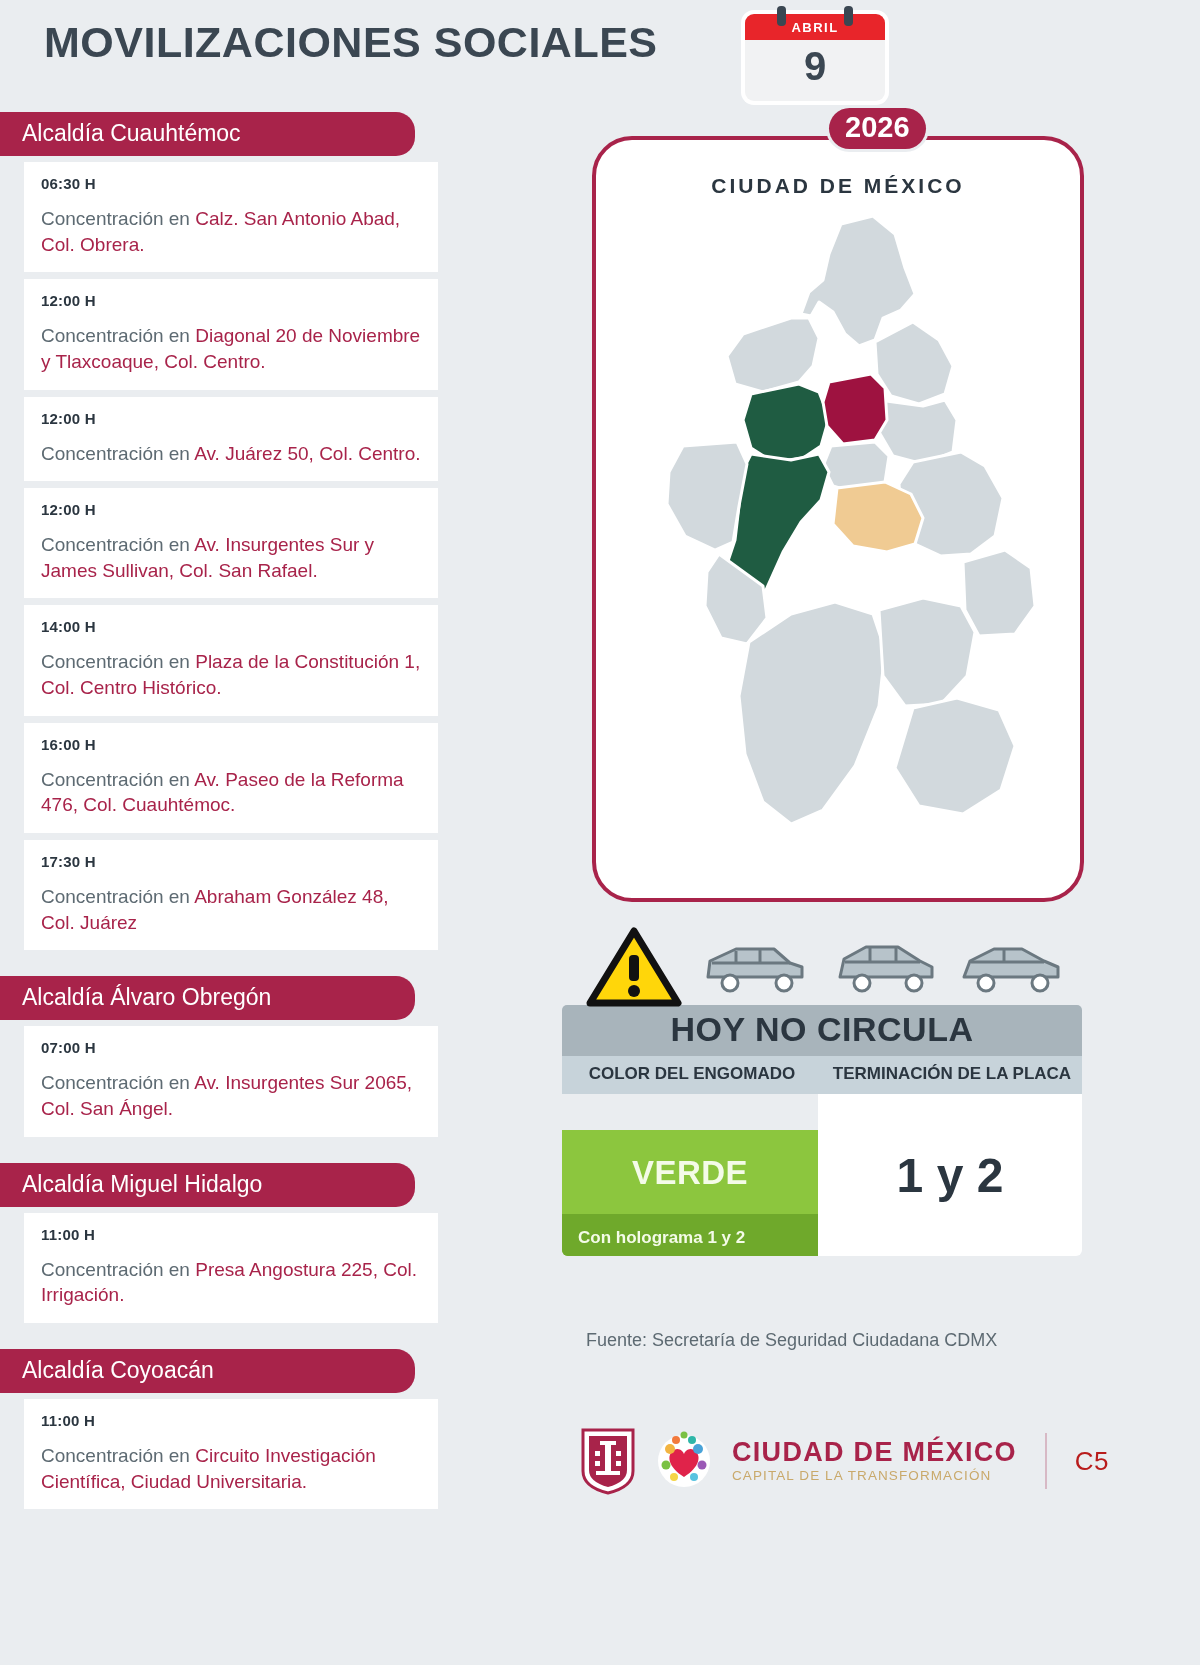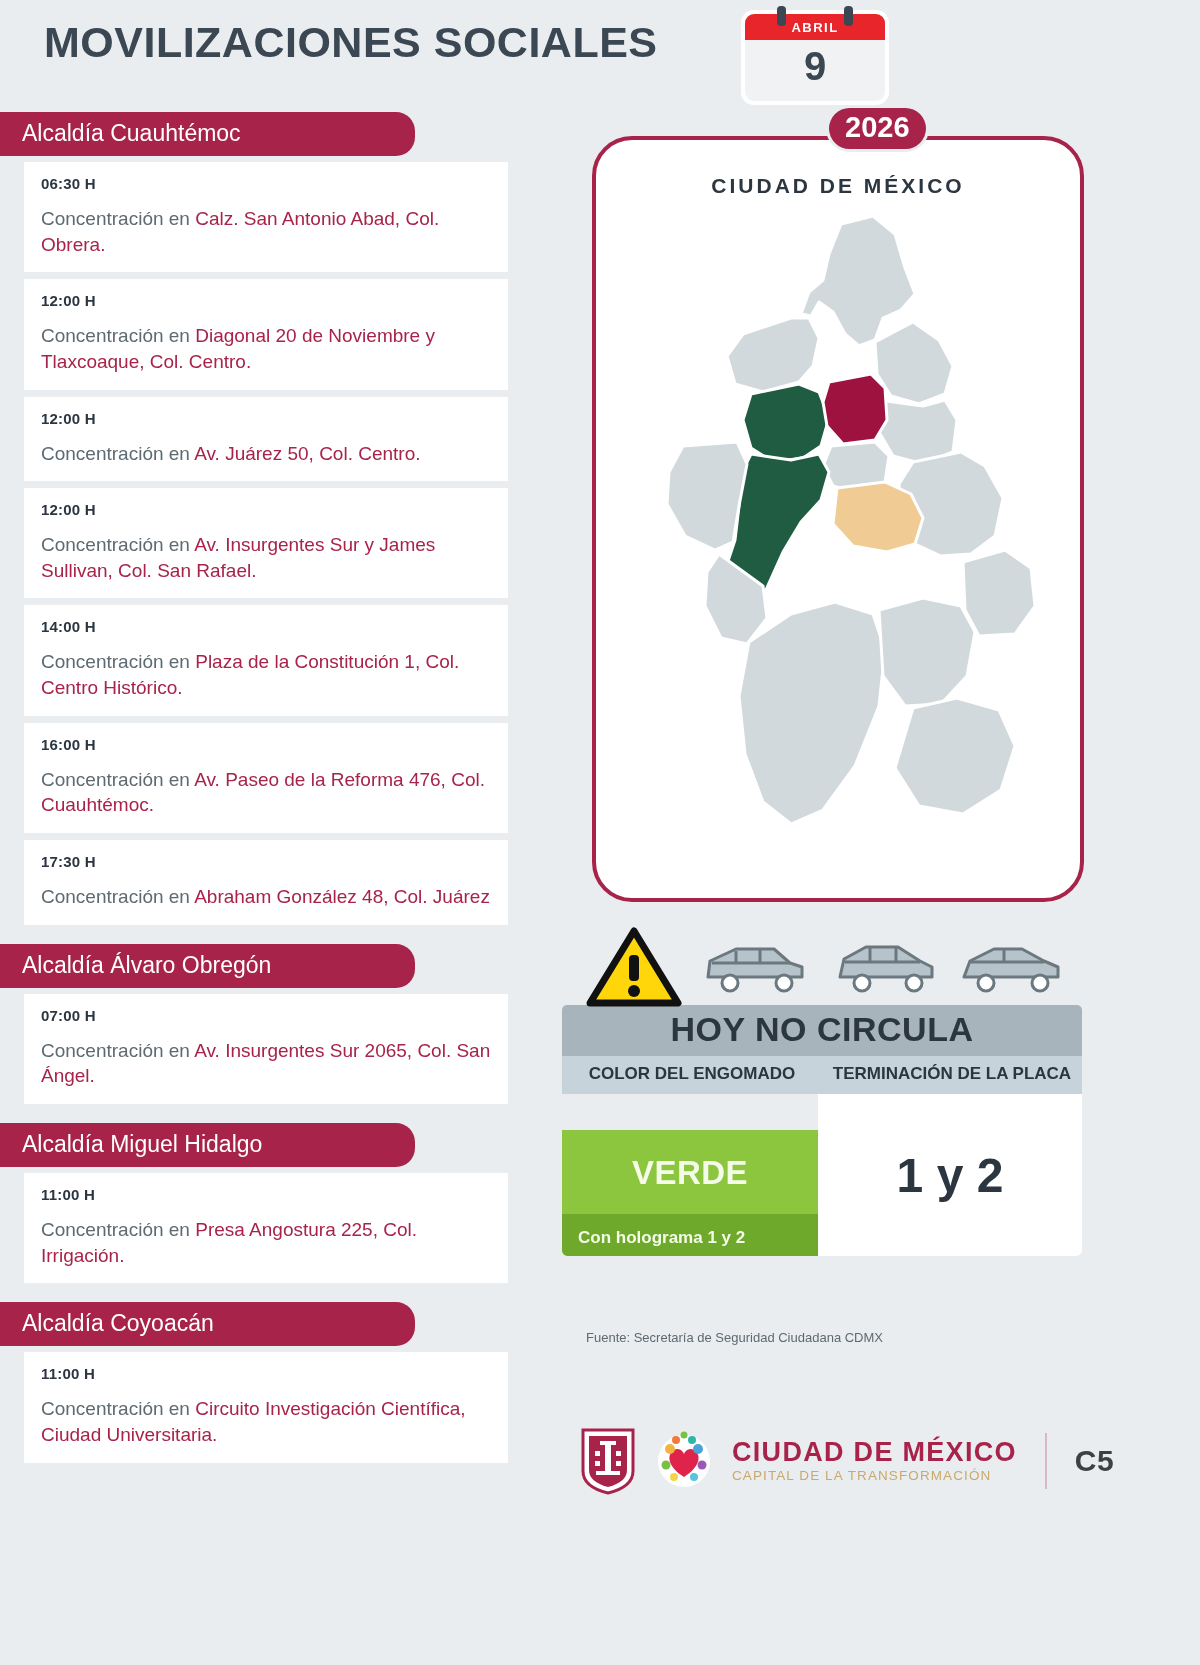--- a/index.html
+++ b/index.html
@@ -93,28 +93,28 @@
   .alc-pill {
     position: relative;
     background: #a8234a;
     color: #fff;
     font-size: 23px;
     padding: 8px 0 9px 22px;
     border-radius: 0 19px 19px 0;
     width: 415px;
     margin-left: -24px;
     margin-bottom: 6px;
-    margin-top: 19px;
+    margin-top: 26px;
   }
   .alc-pill:first-child { margin-top: 16px; }
   .event {
     background: #fff;
     padding: 13px 17px 15px;
     margin-bottom: 7px;
-    width: 484px;
+    width: 414px;
   }
   .event .time {
     font-size: 15px;
     font-weight: bold;
     color: #2b3640;
     letter-spacing: 0.2px;
     margin-bottom: 14px;
   }
   .event .desc {
     font-size: 19px;
@@ -219,21 +219,21 @@
     font-weight: bold;
     color: #2b3640;
     border-radius: 0 0 6px 0;
   }
 
   
   .source {
     position: absolute;
     left: 586px;
     top: 1330px;
-    font-size: 13px;
+    font-size: 18px;
     color: #5d6a72;
   }
 
   
   .footer {
     position: absolute;
     left: 580px;
     top: 1427px;
     display: flex;
     align-items: center;
@@ -252,23 +252,23 @@
     letter-spacing: 1.1px;
     margin-top: 2px;
   }
   .divider {
     width: 2px;
     height: 56px;
     background: #d7b9c5;
     margin: 0 12px;
   }
   .c5 {
-    font-size: 30px;
-    font-weight: bold;
-    color: #404040;
+    font-size: 26px;
+    font-weight: normal;
+    color: #b91c1c;
     letter-spacing: 0.5px;
   }
 </style>
 </head>
 <body>
 
 <div class="page">
 
   <div class="title">MOVILIZACIONES SOCIALES</div>
 

